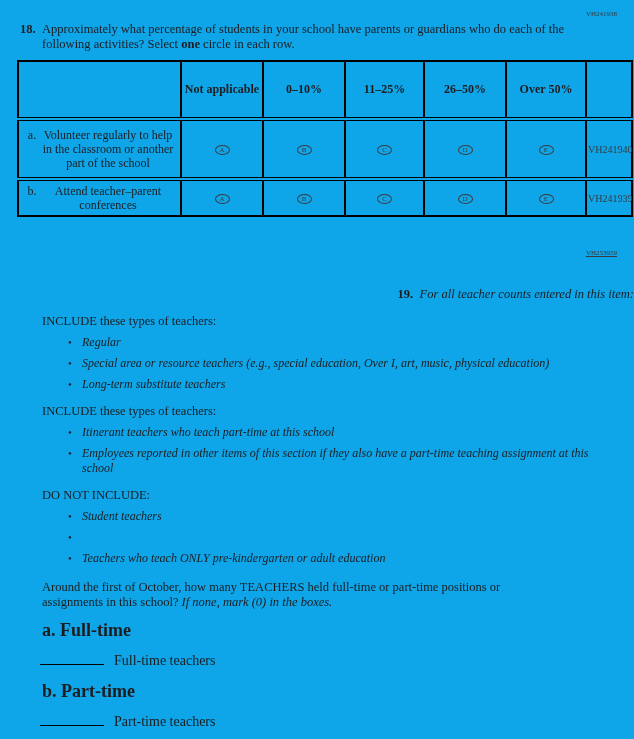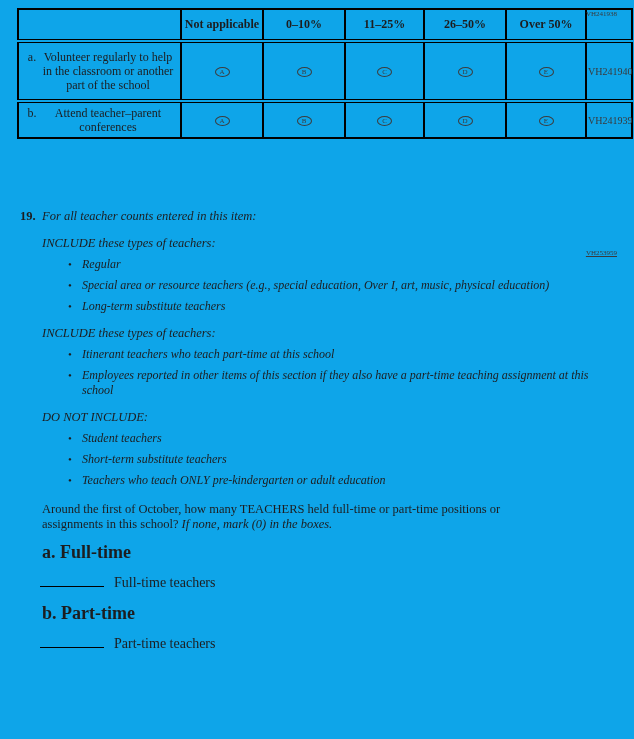--- a/index.html
+++ b/index.html
@@ -36,44 +36,44 @@
     width:614px;
   }
   table.grid, table.grid td, table.grid th {
     border:2px solid #000;
   }
   tr.hdr th { border-bottom:4px double #000; }
   tr.row-a td { border-bottom:4px double #000; }
   table.grid th {
     font-size:12px; font-weight:bold; line-height:13px;
     text-align:center; vertical-align:middle; padding:4px 2px;
-    height:32px;
+    height:58px;
   }
   table.grid td { vertical-align:middle; text-align:center; }
   tr.row-a td { height:60px; }
   tr.row-b td { height:36px; }
   td.lbl-cell { text-align:left; vertical-align:top; padding:3px 4px 3px 5px; }
   .lbl-flex { display:flex; font-size:12px; line-height:14px; }
   .lbl-letter { flex:0 0 16px; }
   .lbl-text { flex:1; }
   .bubble {
     display:inline-block; width:15px; height:10px;
     border:1px solid #3c3c3e; border-radius:50%;
     font-size:7px; line-height:9px; text-align:center;
     color:#3c3c3e; cursor:pointer; vertical-align:middle;
     font-family:"Liberation Serif", serif;
   }
   td.code-cell { font-size:10px; color:#3a3a3c; text-align:center; padding:0 1px; }
 
   
-  #q19-row { margin-top:70px; }
+  #q19-row { margin-top:70px;justify-content:flex-end; }
   .q19-body { margin-left:42px; font-size:12.5px; }
   .ital { font-style:italic; }
   .sec { margin-top:12px; }
-  .sec-head { font-style:italic; font-size:12.5px; line-height:15px; margin-bottom:6px; }
+  .sec-head { font-size:12.5px; line-height:15px; margin-bottom:6px; }
   .bullet-row { display:flex; margin-left:26px; margin-bottom:6px; }
   .bullet-dot { flex:0 0 14px; font-size:11px; line-height:15px; }
   .bullet-text { font-style:italic; font-size:12px; line-height:15px; max-width:510px; }
   .closing { margin-top:14px; width:500px; font-size:12.5px; line-height:15px; }
   .part-label { margin-top:13px; font-weight:bold; font-size:18px; line-height:15px; }
   .blank-row { margin-top:14px; margin-left:-2px; font-size:14px; line-height:15px; }
   .blank-line {
     display:inline-block; width:64px; height:13px;
     border-bottom:1.5px solid #000; margin-right:10px;
     cursor:text;
@@ -81,20 +81,24 @@
   #part-b-label { margin-top:16px; }
 </style>
 </head>
 <body>
 
 <div class="page">
 
   <span class="vh-code" id="q18-code">VH241938</span>
   <span class="vh-code" id="q19-code">VH253959</span>
 
+  <div class="q-row" id="q18-row">
+    <span class="q-num">18.</span>
+    <span class="q-text"><span>Approximately what percentage of students in your school have parents or guardians who do each of the following activities? Select </span><span class="bold-inline">one</span><span> circle in each row.</span></span>
+  </div>
 
   <table class="grid">
     <colgroup>
       <col style="width:163px">
         <col style="width:82px">
         <col style="width:82px">
       <col style="width:79px">
         <col style="width:82px">
         <col style="width:80px">
       <col style="width:46px">
@@ -176,21 +180,20 @@
     </div>
 
     <div class="sec">
       <div class="sec-head">DO NOT INCLUDE:</div>
       <div class="bullet-row">
         <span class="bullet-dot">•</span>
         <span class="bullet-text">Student teachers</span>
       </div>
       <div class="bullet-row">
         <span class="bullet-dot">•</span>
-        <span class="bullet-text">Short-term substitute teachers</span>
       </div>
       <div class="bullet-row">
         <span class="bullet-dot">•</span>
         <span class="bullet-text">Teachers who teach ONLY pre-kindergarten or adult education</span>
       </div>
     </div>
 
     <div class="closing"><span>Around the first of October, how many TEACHERS held full-time or part-time positions or assignments in this school? </span><span class="ital">If none, mark (0) in the boxes.</span></div>
 
     <div class="part-label" id="part-a-label">a. Full-time</div>

